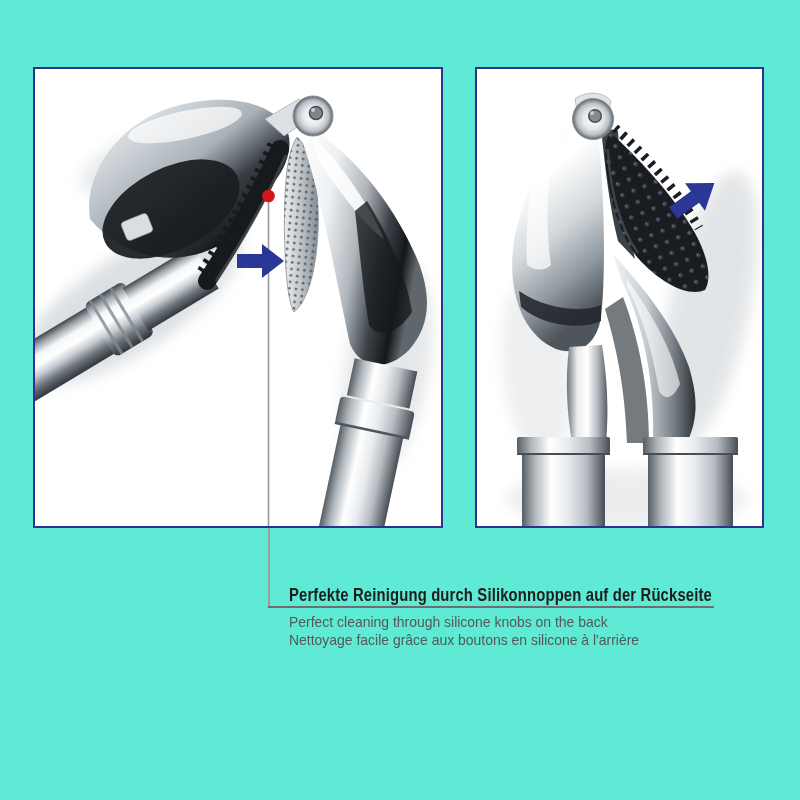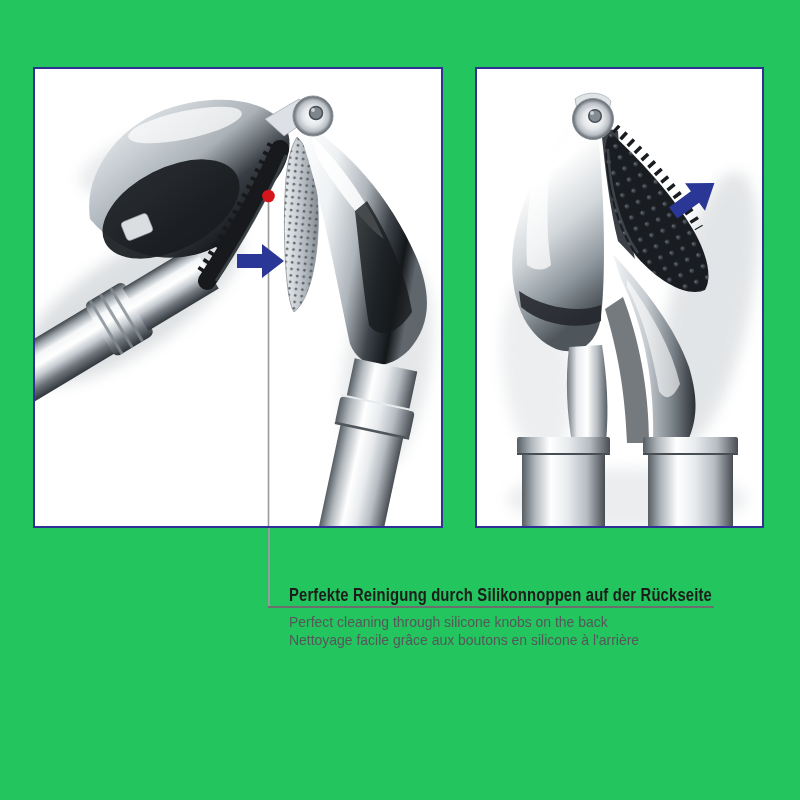--- a/index.html
+++ b/index.html
@@ -1,18 +1,18 @@
 <!DOCTYPE html>
 <html><head>
 <meta charset="utf-8">
 <style>
   * { margin:0; padding:0; box-sizing:border-box; }
   html,body { width:800px; height:800px; background:#ffffff;
               font-family:"Liberation Sans", sans-serif; }
-  .stage { position:absolute; left:0; top:0; width:800px; height:800px; background:#22c55e; overflow:hidden; }
+  .stage { position:absolute; left:0; top:0; width:800px; height:800px; background:#5eead4; overflow:hidden; }
   .panel { position:absolute; border:2px solid #2d3191; background:#ffffff; }
   .panel-left  { left:33px;  top:67px; width:410px; height:461px; }
   .panel-right { left:475px; top:67px; width:289px; height:461px; }
   .panel svg { display:block; width:100%; height:100%; }
   .callout-vline { position:absolute; left:268px; top:528px; width:2px; height:79px; background:#9b9b9b; }
   .caption-rule  { position:absolute; left:268px; top:606px; width:446px; height:2px; background:#6e6e6e; }
   .caption-title { position:absolute; left:289px; top:584px; font-size:19px; font-weight:bold;
                    color:#1d1d1b; white-space:nowrap; letter-spacing:.2px;
                    transform:scaleX(.78); transform-origin:left top; }
   .caption-line  { position:absolute; left:289px; font-size:15px; color:#57575a; white-space:nowrap;

